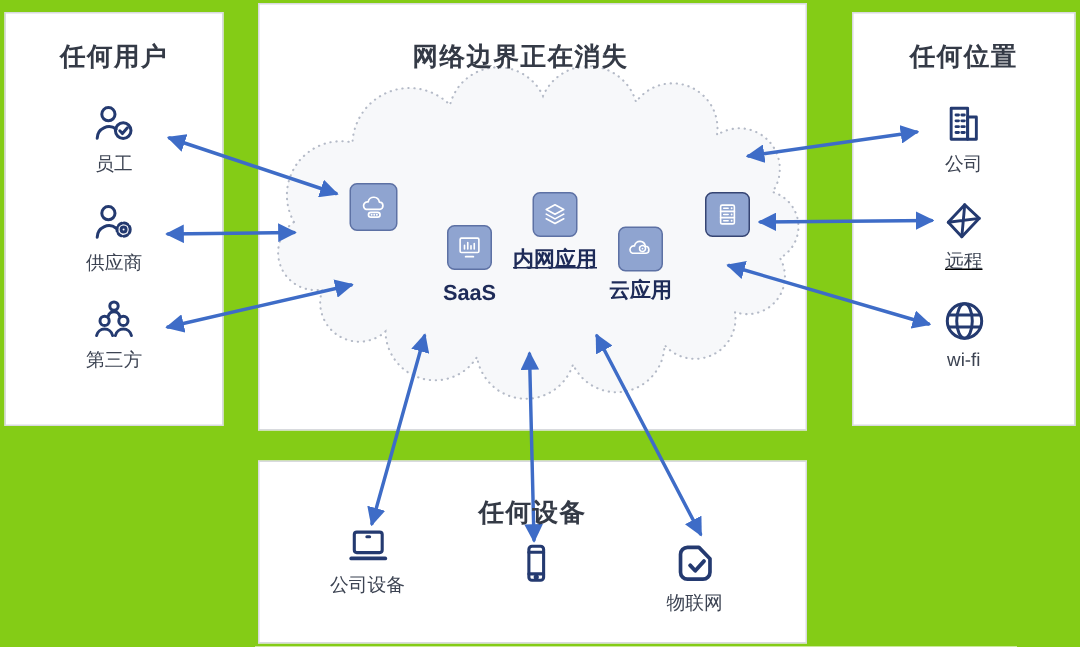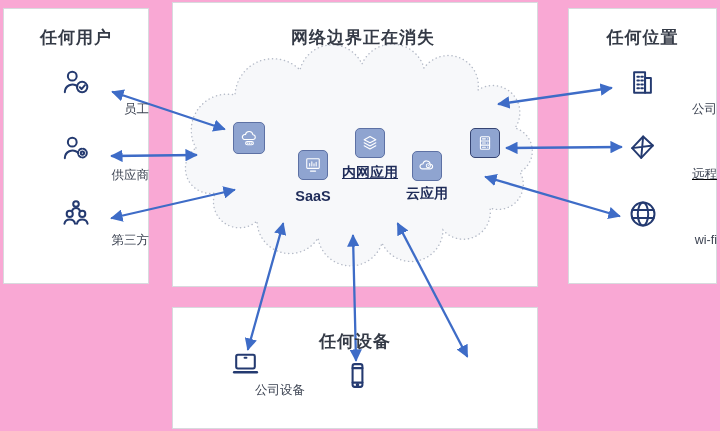--- a/index.html
+++ b/index.html
@@ -1,30 +1,30 @@
 <!DOCTYPE html>
 <html><head>
 <meta charset="utf-8">
 <style>
   html,body{margin:0;padding:0;background:#fff;}
   .stage{
-    position:relative;width:720px;height:431px;background:#f9a8d4;overflow:hidden;
+    position:relative;width:720px;height:431px;background:#84cc16;overflow:hidden;
     font-family:"Liberation Sans","DejaVu Sans",sans-serif;
   }
   .panel{position:absolute;background:#fff;border:1px solid #d8dade;box-sizing:border-box;z-index:0;}
   .panel-users{left:3px;top:8px;width:146px;height:276px;}
   .panel-network{left:172px;top:2px;width:366px;height:285px;}
   .panel-locations{left:568px;top:8px;width:149px;height:276px;}
   .panel-devices{left:172px;top:307px;width:366px;height:122px;}
   .panel-title{
     position:absolute;left:0;width:100%;text-align:center;
     font-size:17px;font-weight:bold;color:#343a46;letter-spacing:1px;z-index:2;
   }
   .overlay{position:absolute;left:0;top:0;z-index:1;}
-  .side-item{position:absolute;text-align:right;z-index:2;}
+  .side-item{position:absolute;text-align:center;z-index:2;}
   .side-item svg{display:block;margin:0 auto;}
   .item-label{margin-top:3px;font-size:12.5px;color:#3c4352;}
   .tile{
     position:absolute;z-index:2;background:#8fa4d0;border:1.5px solid #5d71a4;
     border-radius:5px;display:flex;align-items:center;justify-content:center;box-sizing:border-box;
   }
   .tile-dark{border-color:#364573;}
   .tile-label{
     position:absolute;transform:translateX(-50%);white-space:nowrap;z-index:2;
     font-size:14px;font-weight:bold;color:#1e2b58;
@@ -58,21 +58,21 @@
       <line x1="611" y1="88" x2="499" y2="104" marker-start="url(#ah)" marker-end="url(#ah)"></line>
       <line x1="621" y1="147" x2="507" y2="148" marker-start="url(#ah)" marker-end="url(#ah)"></line>
       <line x1="619" y1="216" x2="486" y2="177" marker-start="url(#ah)" marker-end="url(#ah)"></line>
       <line x1="283" y1="224" x2="248" y2="349" marker-start="url(#ah)" marker-end="url(#ah)"></line>
       <line x1="353" y1="236" x2="356" y2="360" marker-start="url(#ah)" marker-end="url(#ah)"></line>
       <line x1="398" y1="224" x2="467" y2="356" marker-start="url(#ah)" marker-end="url(#ah)"></line>
     </g>
   </svg>
 
   <div class="panel-title" style="left:3px;width:146px;top:26px;">任何用户</div>
-  <div class="panel-title" style="left:180px;width:366px;top:26px;font-family:Liberation Mono, monospace;">网络边界正在消失</div>
+  <div class="panel-title" style="left:164px;width:366px;top:26px;font-family:Liberation Mono, monospace;">网络边界正在消失</div>
   <div class="panel-title" style="left:568px;width:149px;top:26px;">任何位置</div>
   <div class="panel-title" style="left:172px;width:366px;top:330px;">任何设备</div>
 
   <div class="side-item" style="left:3px;width:146px;top:66px;">
     <svg width="32" height="32" viewBox="0 0 24 24" fill="none" stroke="#243a70" stroke-width="1.5" stroke-linecap="round" stroke-linejoin="round">
       <circle cx="9.2" cy="7.6" r="3.3"></circle>
       <path d="M3.6 19.6 a5.9 5.9 0 0 1 9.5 -4.5"></path>
       <circle cx="16.6" cy="15.8" r="3.9"></circle>
       <path d="M14.9 15.9 l1.3 1.4 2.5 -2.9"></path>
     </svg>
@@ -131,20 +131,28 @@
     </svg>
     <div class="item-label">公司设备</div>
   </div>
   <div class="side-item" style="left:297px;width:120px;top:360px;">
     <svg width="31" height="31" viewBox="0 0 24 24" fill="none" stroke="#243a70" stroke-width="1.6" stroke-linecap="round" stroke-linejoin="round">
       <rect x="8.2" y="3.2" width="7.6" height="17.6" rx="1.6"></rect>
       <path d="M8.2 6.3 h7.6 M8.2 17.5 h7.6"></path>
       <circle cx="12" cy="19.1" r="0.55" fill="#243a70"></circle>
     </svg>
   </div>
+  <div class="side-item" style="left:403px;width:120px;top:360px;">
+    <svg width="31" height="31" viewBox="0 0 24 24" fill="none" stroke="#243a70" stroke-width="1.9" stroke-linecap="round" stroke-linejoin="round">
+      <path d="M13.9 3.8 H8 a3.6 3.6 0 0 0 -3.6 3.6 v9.2 a3.6 3.6 0 0 0 3.6 3.6 h8 a3.6 3.6 0 0 0 3.6 -3.6 V9.7 Z"></path>
+      <path d="M9.4 13.1 l2.6 2.8 4.5 -5" stroke-width="2"></path>
+      <circle cx="9.4" cy="13.1" r="0.8" fill="#243a70" stroke="none"></circle>
+    </svg>
+    <div class="item-label">物联网</div>
+  </div>
 
   <div class="tile" style="left:233px;top:122px;width:32px;height:32px;">
     <svg width="21" height="21" viewBox="0 0 24 24" fill="none" stroke="#fff" stroke-width="1.3" stroke-linecap="round" stroke-linejoin="round">
       <path d="M5.8 13.2 C4 12.6 3.3 10.3 4.4 8.8 C5.1 7.8 6.3 7.3 7.4 7.5 C7.7 5.4 9.6 3.9 11.8 4 C13.9 4.1 15.6 5.7 15.9 7.7 C17.3 7.7 18.5 8.8 18.6 10.2 C18.7 11.7 17.7 12.9 16.3 13.2 Z"></path>
       <rect x="7.6" y="15.6" width="8.8" height="3.6" rx="1.8"></rect>
       <path d="M10 17.4 h0.01 M12 17.4 h0.01 M14 17.4 h0.01" stroke-width="1.5"></path>
     </svg>
   </div>
 
   <div class="tile" style="left:298px;top:150px;width:30px;height:30px;">

